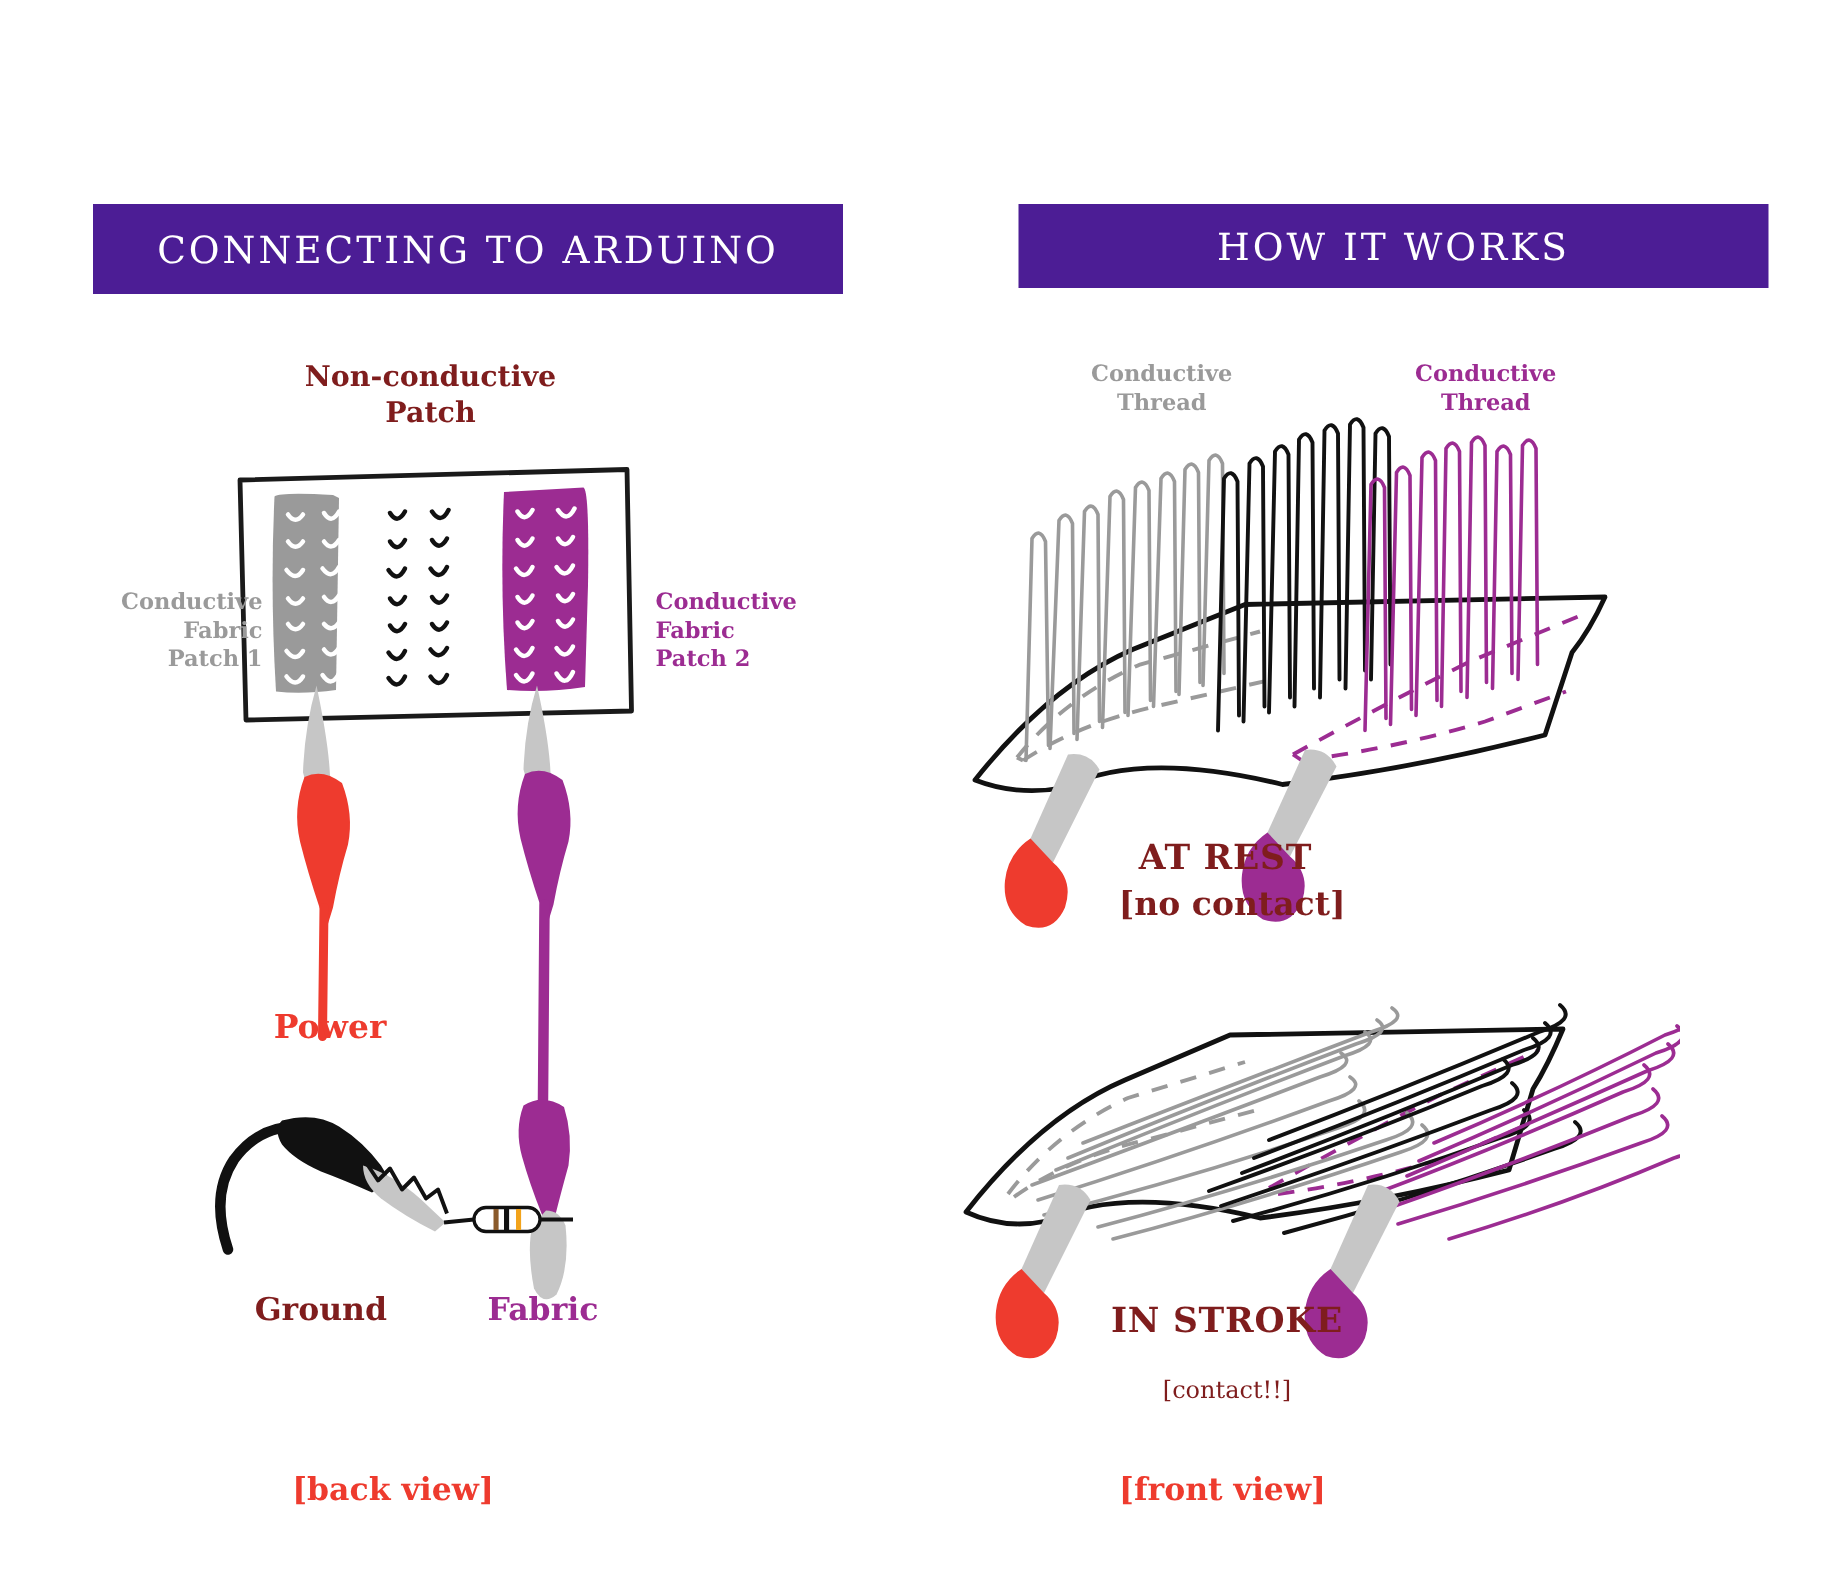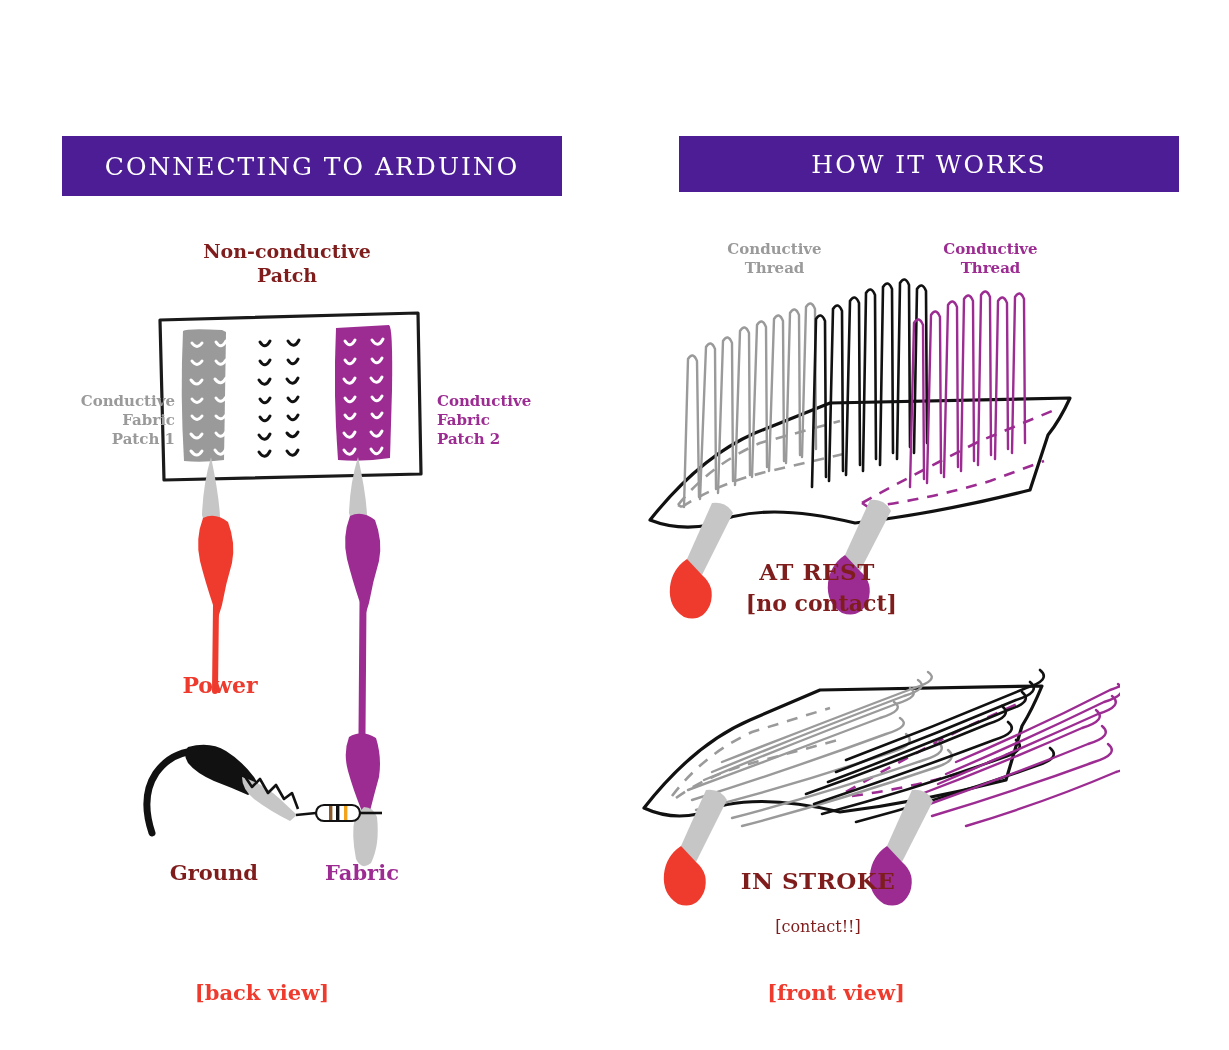--- a/index.html
+++ b/index.html
@@ -60,21 +60,21 @@
   #label-ground{left:118px;top:860px;width:140px;text-align:right;font-size:21px;}
   #label-signal{left:292px;top:860px;width:140px;text-align:center;font-size:21px;}
   #label-backview{left:172px;top:980px;width:180px;text-align:center;font-size:21px;}
 
   #label-thread-left{left:702px;top:240px;width:145px;text-align:center;font-size:15px;}
   #label-thread-right{left:918px;top:240px;width:145px;text-align:center;font-size:15px;}
   #label-atrest{left:737px;top:558px;width:160px;text-align:center;font-size:23px;letter-spacing:0.5px;}
   #label-atrest-sub{left:737px;top:590px;width:160px;text-align:right;font-size:22px;font-weight:700;}
   #label-instroke{left:733px;top:852px;width:170px;text-align:center;font-size:23px;letter-spacing:0.5px;margin-top:15px;}
   #label-instroke-sub{left:733px;top:884px;width:170px;text-align:center;font-size:16px;font-weight:400;margin-top:33px;}
-  #label-frontview{left:725px;top:980px;width:180px;text-align:right;font-size:21px;}
+  #label-frontview{left:725px;top:980px;width:180px;text-align:center;font-size:21px;}
 
   
   .art{position:absolute;}
   #art-patch{left:140px;top:300px;}
   #art-clips{left:140px;top:455px;}
   #art-ground{left:130px;top:725px;}
   #art-rest{left:640px;top:275px;}
   #art-stroke{left:630px;top:640px;}
 </style>
 </head>

